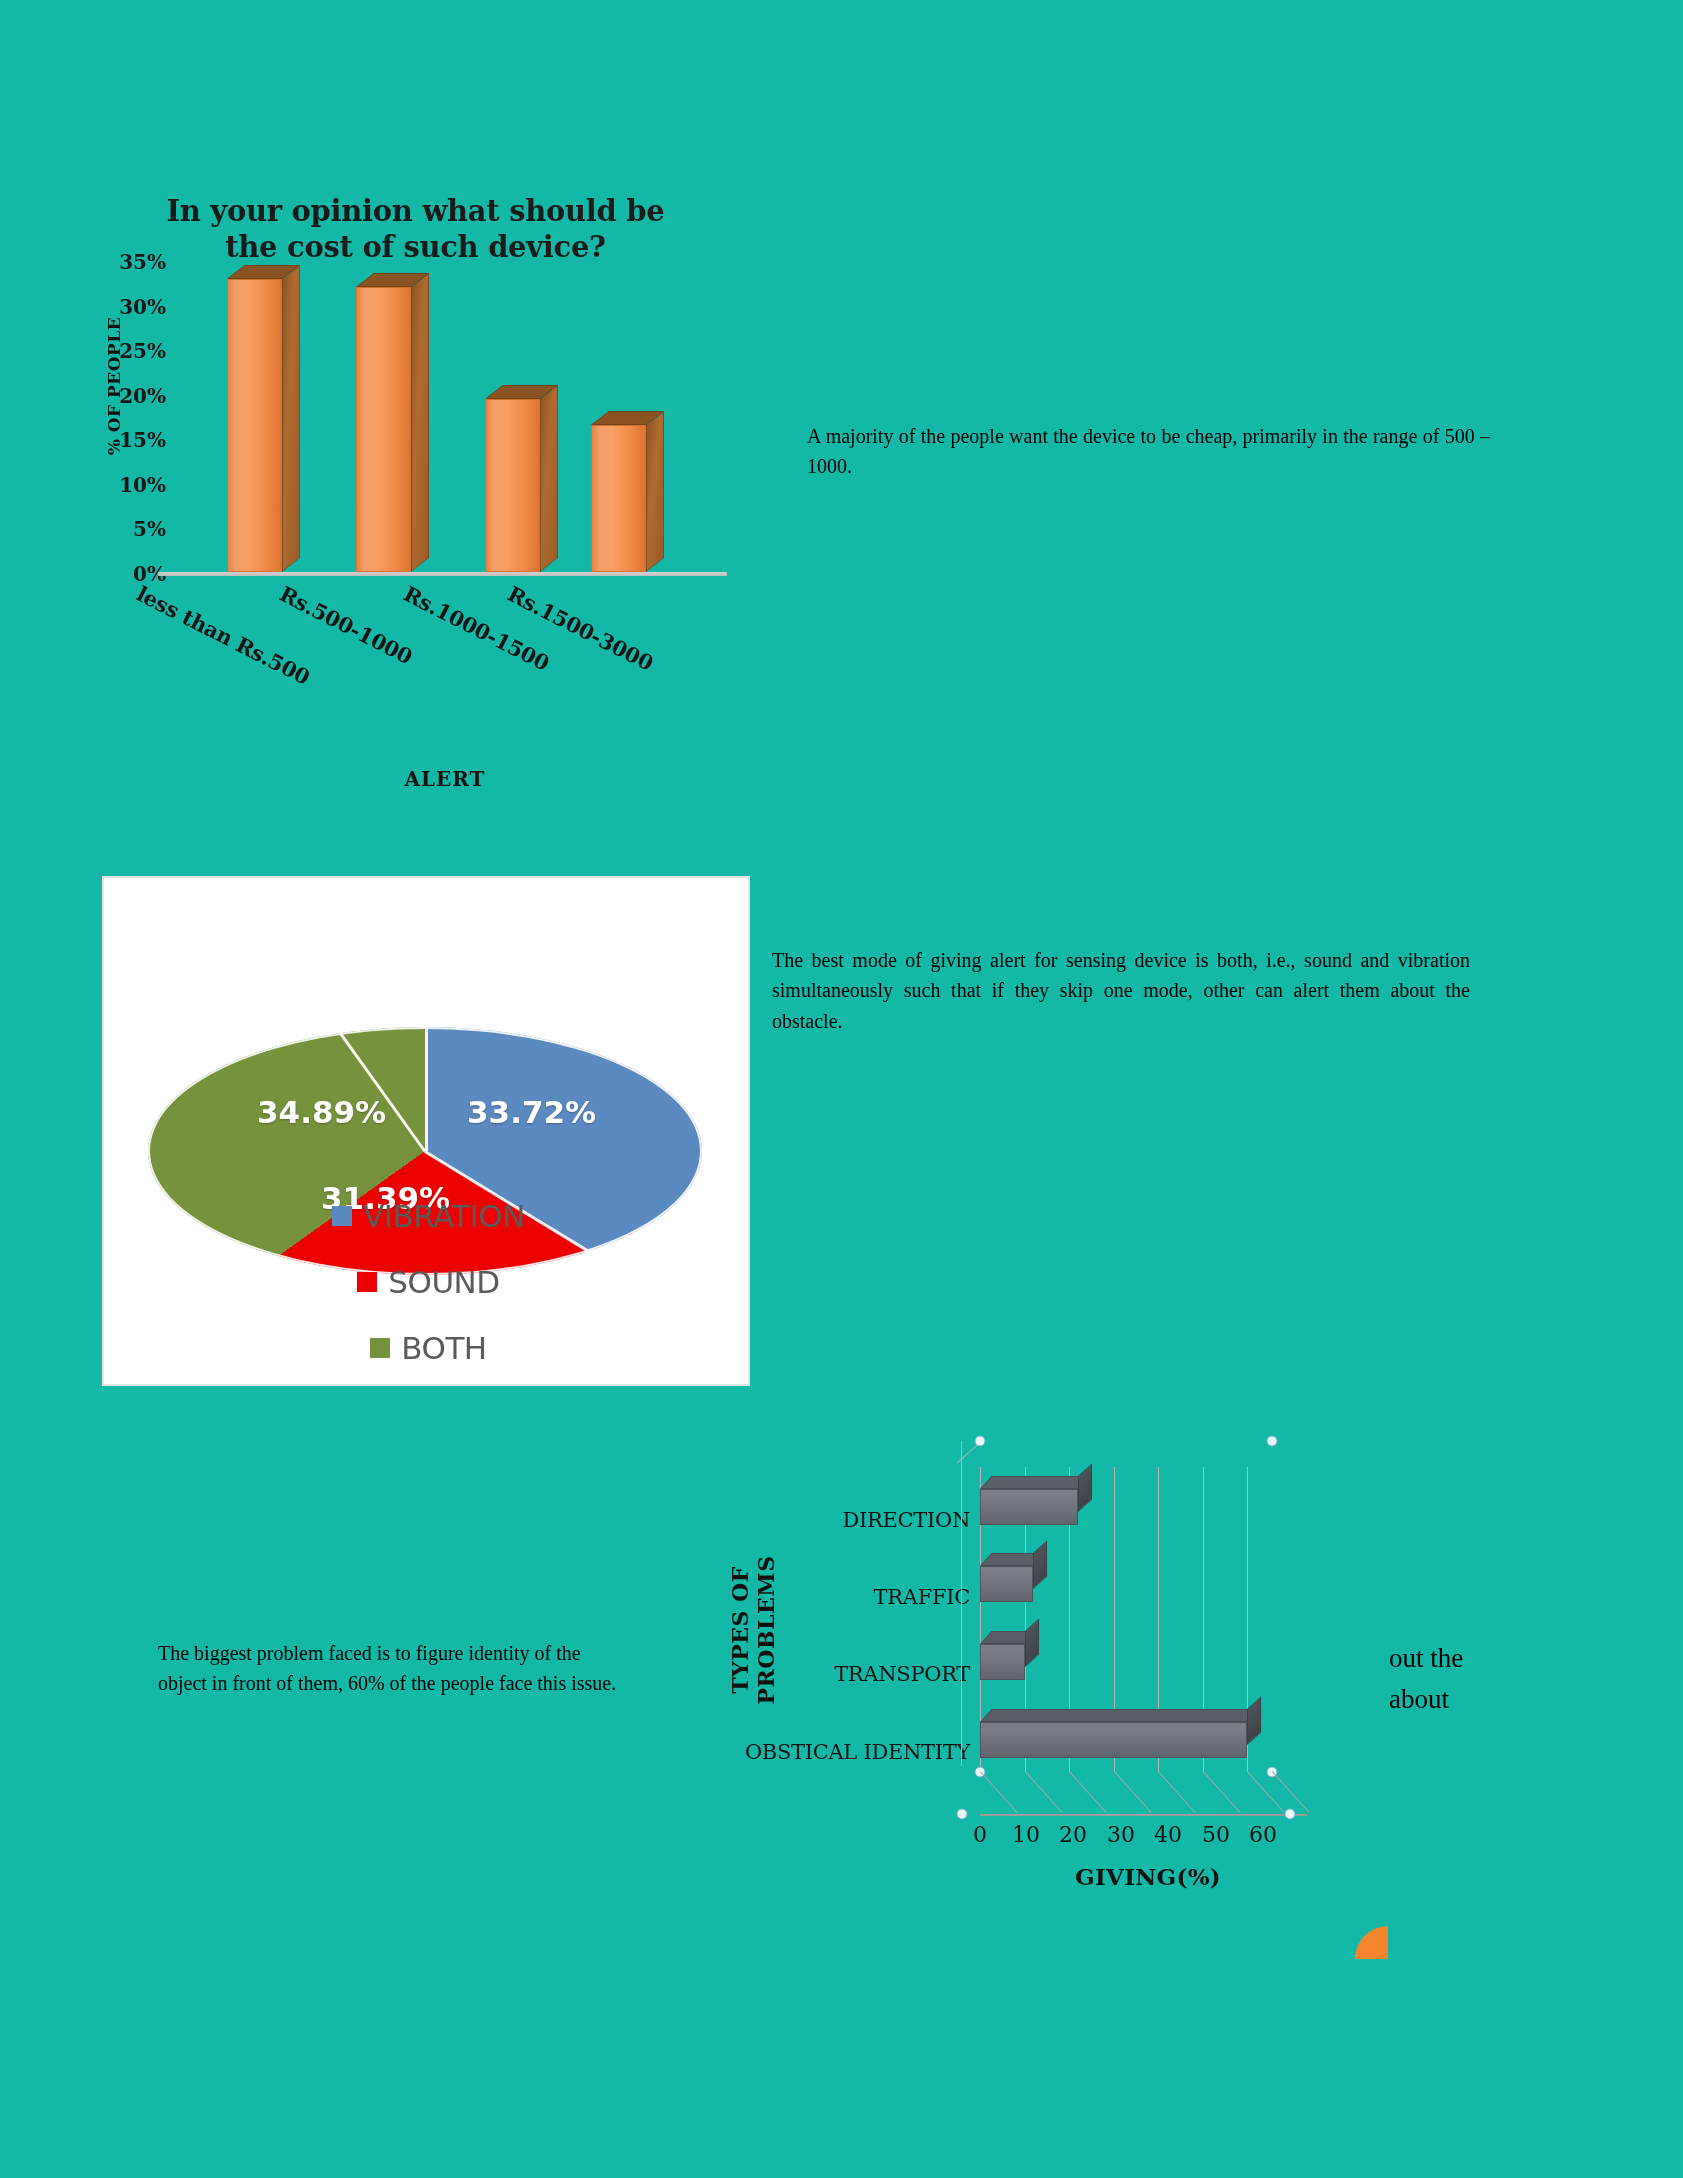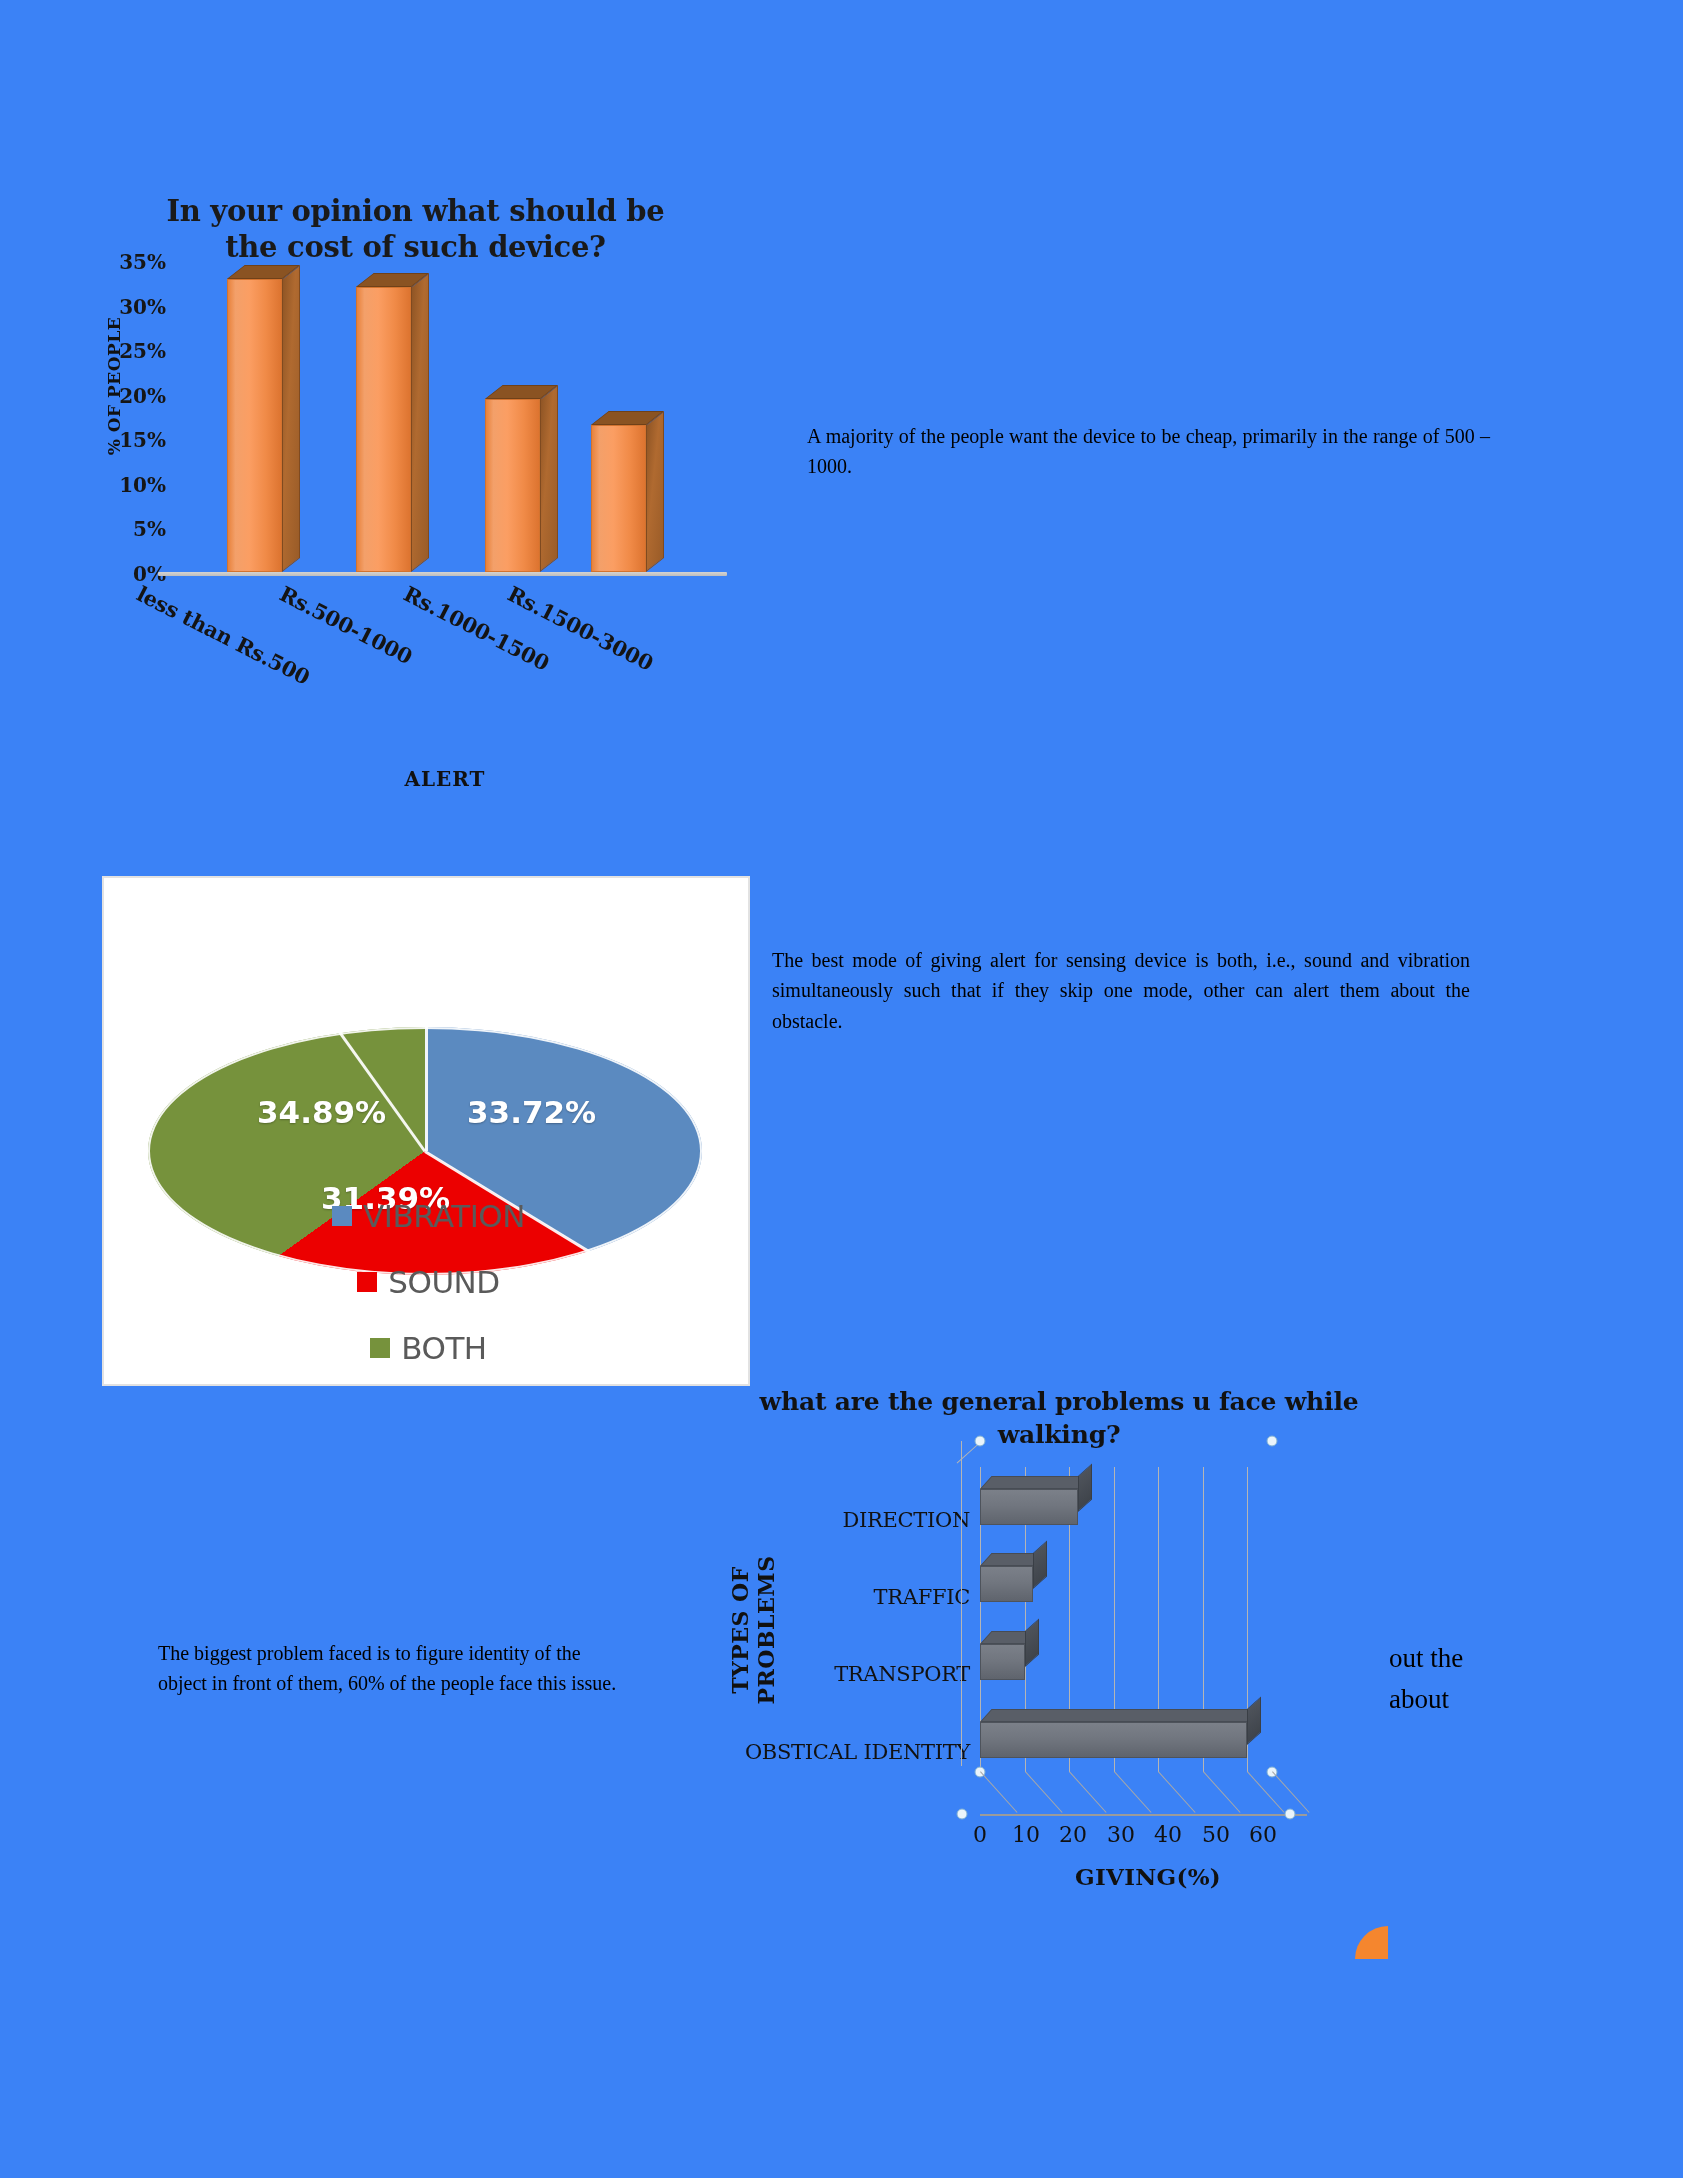--- a/index.html
+++ b/index.html
@@ -12,21 +12,21 @@
     height: 2178px;
     position: relative;
     font-family: "Liberation Serif", serif;
     overflow: hidden;
   }
 
   
   .page {
     position: absolute;
     inset: 0;
-    background: #3b82f6;
+    background: #14b8a6;
   }
 
   
   .para {
     position: absolute;
     font-family: "Liberation Serif", serif;
     font-size: 20px;
     line-height: 1.52;
     color: #000;
     text-align: justify;
@@ -513,21 +513,20 @@
       <div class="lg-item">
         <span class="lg-swatch" style="background:#76923c;"></span>
         <span class="lg-text">BOTH</span>
       </div>
     </div>
   </div>
 
   <div class="para" style="left:772px; top:945px; width:698px;">The best mode of giving alert for      sensing device is both, i.e., sound and vibration simultaneously such that if they skip one mode, other can alert them about the obstacle.</div>
 
   <div id="chart-problems">
-    <div class="c3-title">what are the general problems u face while walking?</div>
     <div class="c3-ylabel">TYPES  OF  PROBLEMS</div>
 
     <div class="c3-cats">
       <div class="c3-cat" style="top:40px;">DIRECTION</div>
       <div class="c3-cat" style="top:117px;">TRAFFIC</div>
       <div class="c3-cat" style="top:194px;">TRANSPORT</div>
       <div class="c3-cat" style="top:272px;">OBSTICAL IDENTITY</div>
     </div>
 
     <div class="c3-plot">

